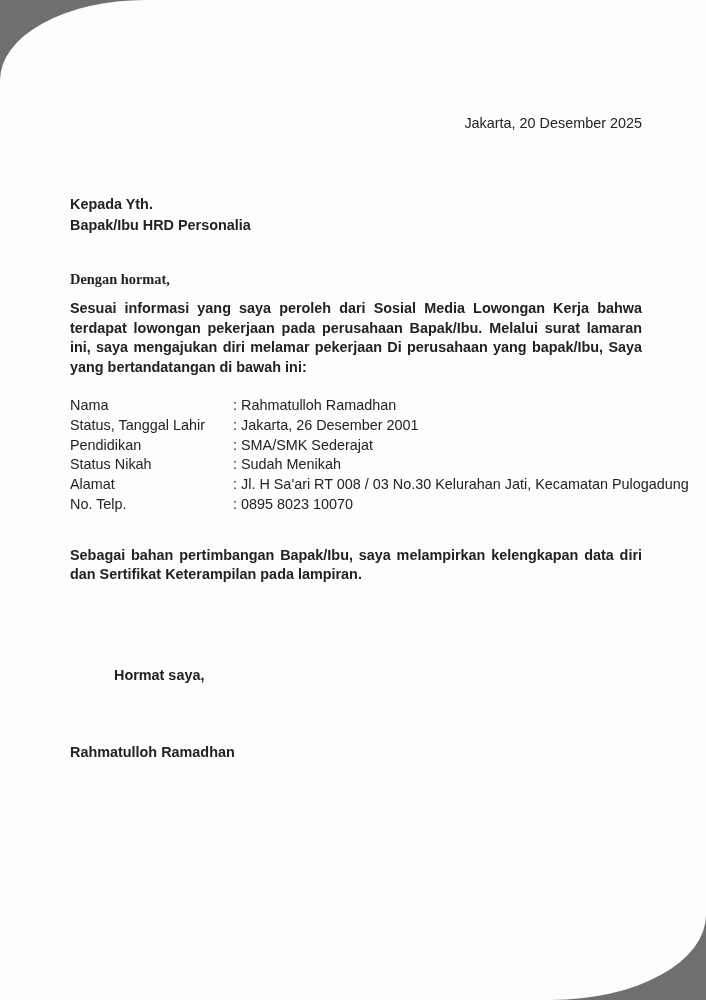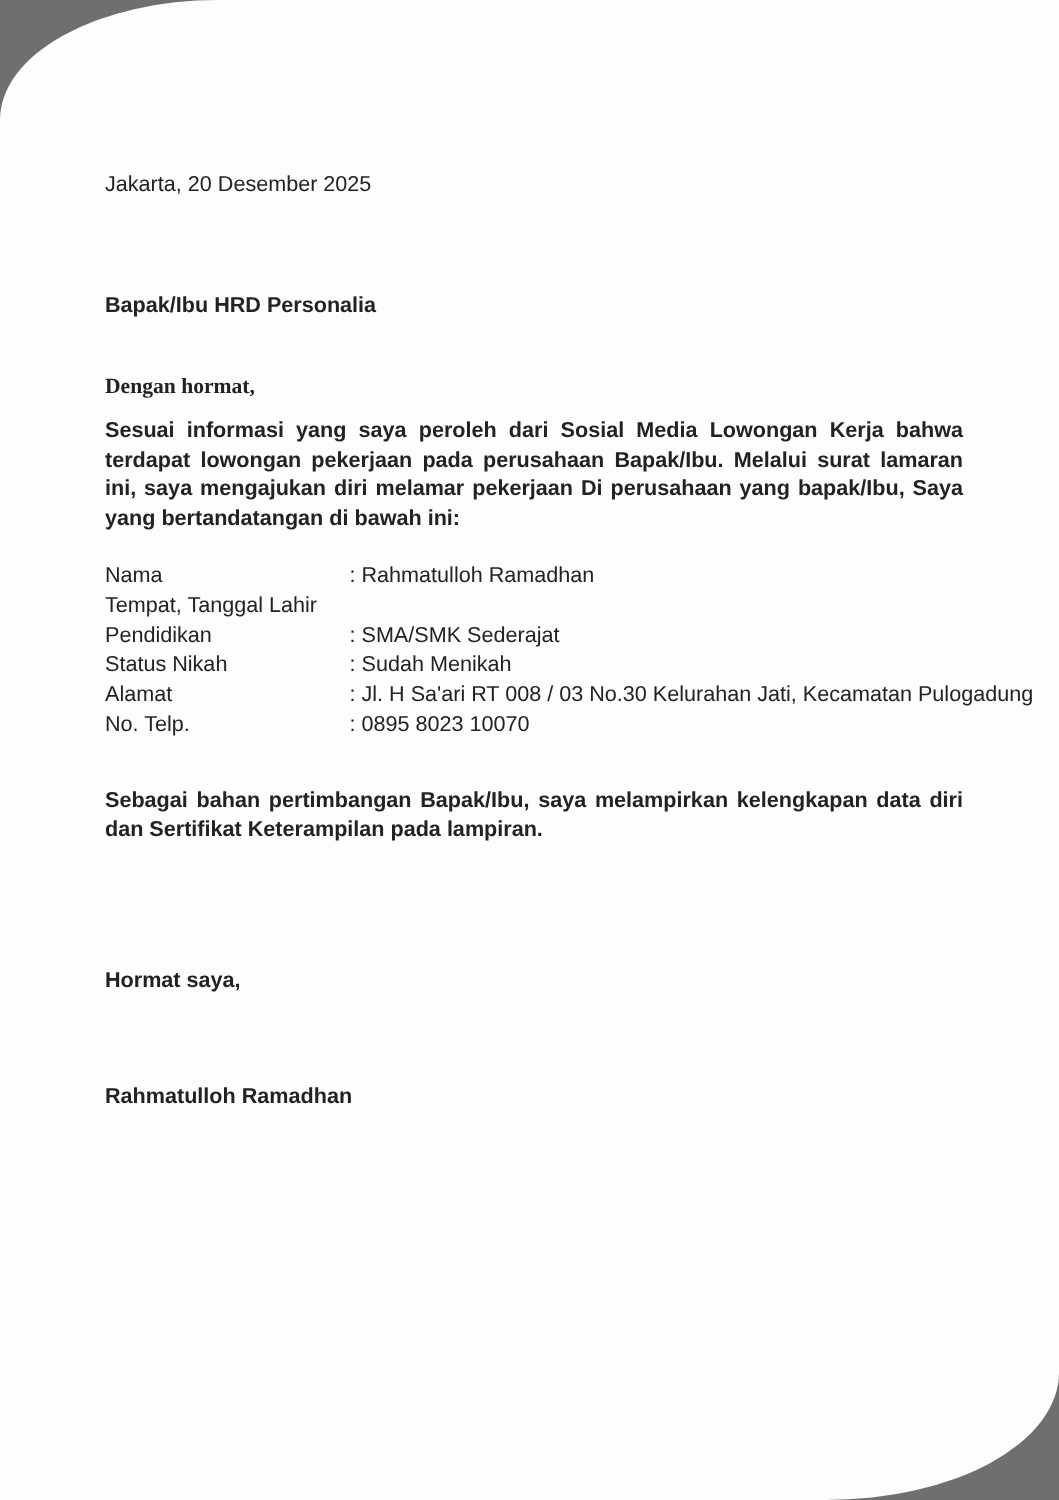--- a/index.html
+++ b/index.html
@@ -25,20 +25,21 @@
     line-height: 19.5px;
   }
   .content {
     position: absolute;
     left: 70px;
     right: 64px;
     top: 0;
   }
   .date-line {
     margin-top: 114px;
+    text-align: right;
     padding-right: 0px;
   }
   .recipient {
     margin-top: 60px;
     font-weight: bold;
     line-height: 21px;
   }
   .salutation {
     margin-top: 34px;
     font-weight: bold;
@@ -67,51 +68,54 @@
   }
   .attachment {
     margin-top: 31px;
   }
   .closing {
     margin-top: 21px;
   }
   .sign-closing {
     margin-top: 81px;
     font-weight: bold;
+    margin-left: 44px;
   }
   .sign-name {
     margin-top: 58px;
     font-weight: bold;
   }
 </style>
 </head>
 <body>
 
 <div class="paper">
   <div class="content">
 
     <div class="date-line">Jakarta, 20 Desember 2025</div>
 
     <div class="recipient">
+      <div>Kepada Yth.</div>
       <div>Bapak/Ibu HRD Personalia</div>
     </div>
 
     <div class="salutation">Dengan hormat,</div>
 
     <p class="para opening">Sesuai informasi yang saya peroleh dari Sosial Media Lowongan Kerja bahwa terdapat lowongan pekerjaan pada perusahaan Bapak/Ibu. Melalui surat lamaran ini, saya mengajukan diri melamar pekerjaan Di perusahaan yang bapak/Ibu, Saya yang bertandatangan di bawah ini:</p>
 
     <div class="details">
 
         <div class="detail-row">
           <span class="detail-label">Nama</span>
           <span class="detail-value">: Rahmatulloh Ramadhan</span>
         </div>
 
         <div class="detail-row">
-          <span class="detail-label">Tempat, Tanggal Lahir</span>
+          <span class="detail-label">Status, Tanggal Lahir</span>
+          <span class="detail-value">: Jakarta, 26 Desember 2001</span>
         </div>
 
         <div class="detail-row">
           <span class="detail-label">Pendidikan</span>
           <span class="detail-value">: SMA/SMK Sederajat</span>
         </div>
 
         <div class="detail-row">
           <span class="detail-label">Status Nikah</span>
           <span class="detail-value">: Sudah Menikah</span>

